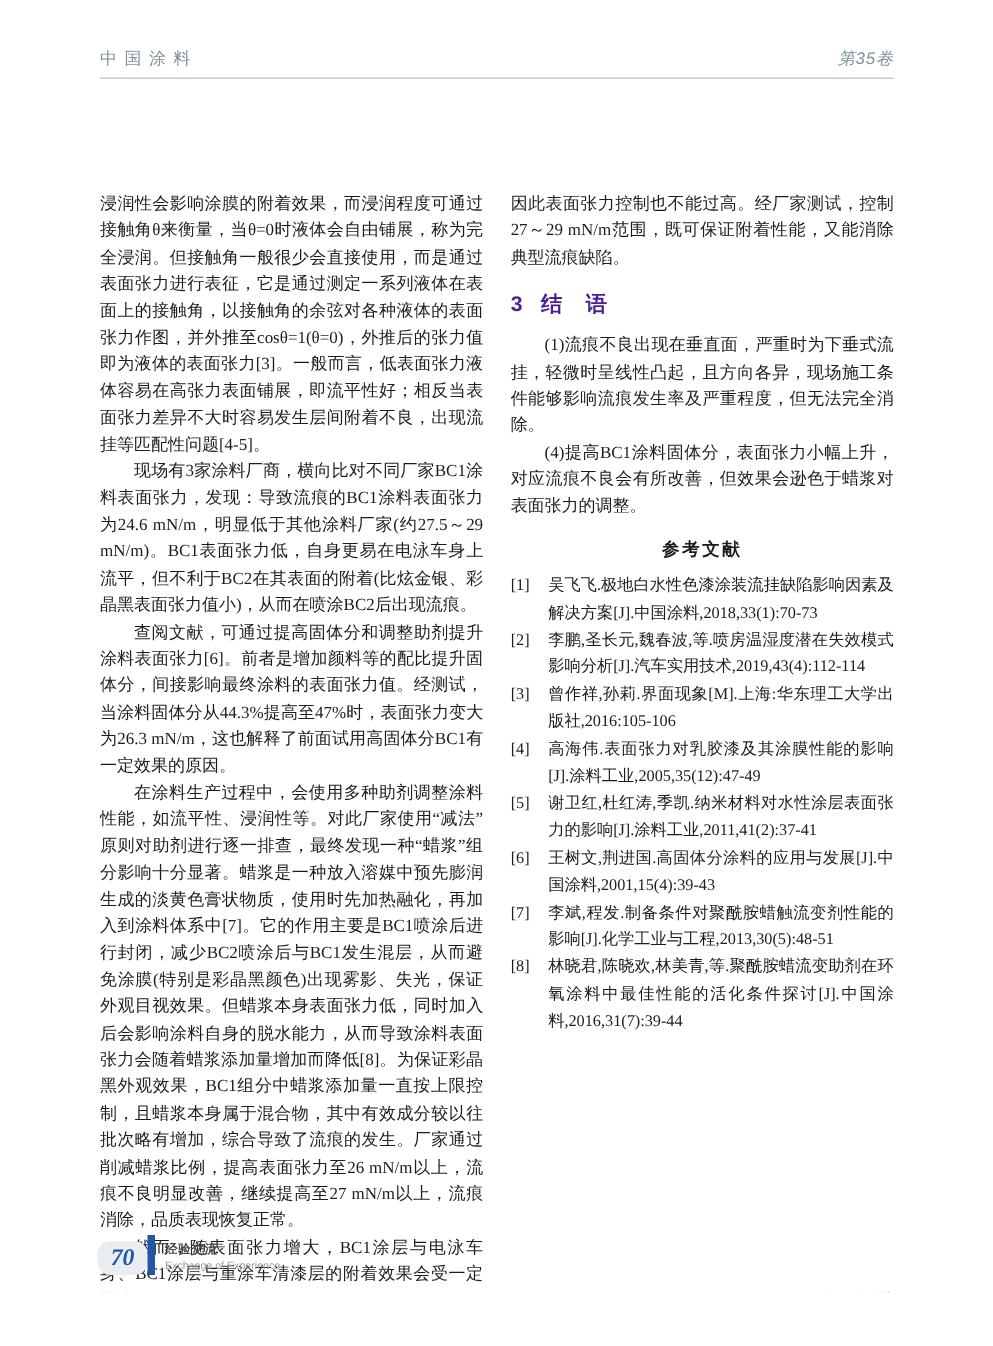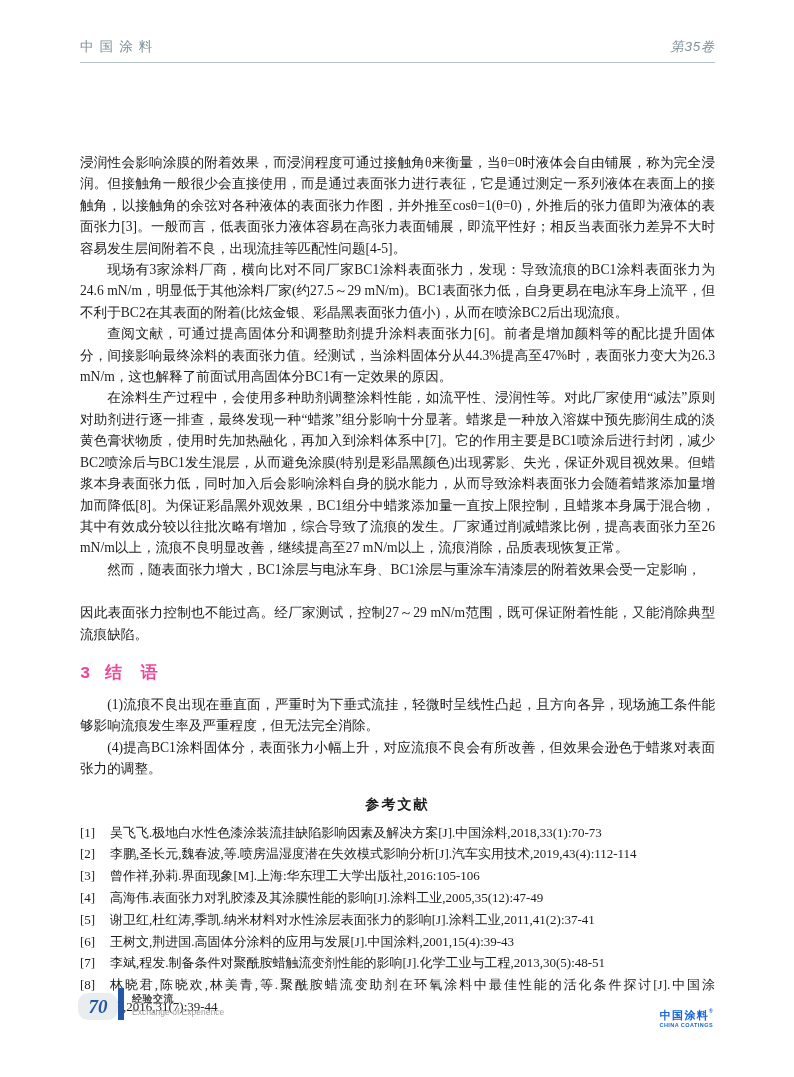--- a/index.html
+++ b/index.html
@@ -20,38 +20,38 @@
     border-bottom:1px solid #b8c3c8;
     color:#7f9199;
     font-size:13.5px;
     font-family:"Liberation Sans","DejaVu Sans",sans-serif;
   }
   .jname{letter-spacing:0.45em;}
   .vol{letter-spacing:0.05em;font-style:italic;}
   
   .main{
     position:absolute;top:152px;left:80px;right:79px;
-    display:flex;gap:22px;flex-direction:column;
+    display:flex;gap:22px;
   }
   .col{flex:1 1 0;min-width:0;}
   .col p{
     margin:0;
     font-size:13.6px;
     line-height:21.4px;
     text-align:justify;
     text-indent:2em;
   }
   .col p.noindent{text-indent:0;}
   
   .section-heading{
     margin:16px 0 10px 0;
-    font-family:Liberation Mono, monospace;
+    font-family:Liberation Sans, sans-serif;
     font-weight:bold;
     font-size:17px;
-    color:#ec4899;
+    color:#4c1d95;
     letter-spacing:0.05em;
   }
   .section-heading .snum{margin-right:14px;}
   
   .ref-heading{
     margin:16px 0 8px 0;
     font-size:14px;
     font-weight:bold;
     text-align:center;
     letter-spacing:0.15em;

